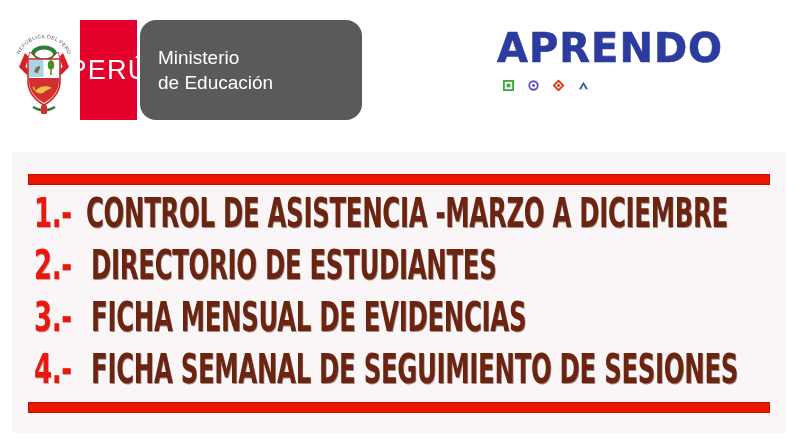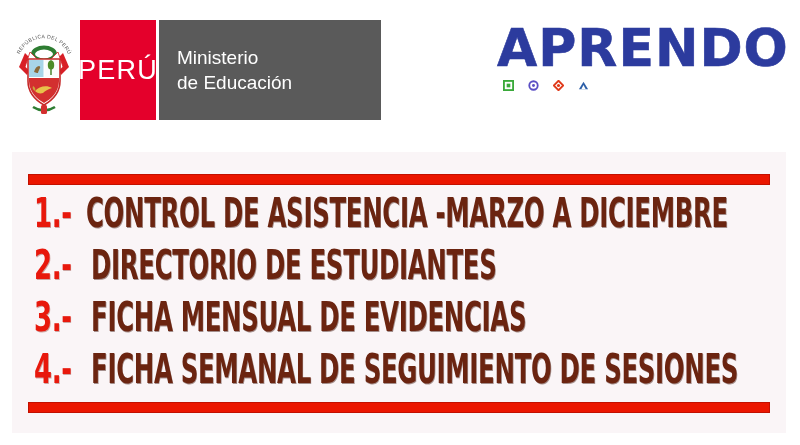--- a/index.html
+++ b/index.html
@@ -34,21 +34,21 @@
   }
   #coat-of-arms-wrap {
     width: 72px;
     height: 100px;
     display: flex;
     align-items: center;
     justify-content: center;
     background: #ffffff;
   }
   #peru-block {
-    width: 76px;
+    width: 57px;
     background: #e4002b;
     display: flex;
     align-items: center;
     justify-content: center;
   }
   #peru-word {
     color: #ffffff;
     font-size: 27px;
     font-weight: 400;
     letter-spacing: 1.2px;
@@ -56,38 +56,39 @@
   }
   #ministerio-block {
     width: 222px;
     margin-left: 3px;
     background: #5a5a5a;
     display: flex;
     flex-direction: column;
     justify-content: center;
     padding-left: 18px;
     box-sizing: border-box;
+    border-radius: 16px;
   }
   .ministerio-line {
     color: #ffffff;
     font-size: 19px;
     font-weight: 400;
     line-height: 25px;
     font-family: "Liberation Sans", sans-serif;
   }
 
   
   #aprendo-logo {
     position: absolute;
     left: 497px; top: 28px;
     width: 215px;
     height: 80px;
   }
   #aprendo-word {
-    font-size: 52px;
+    font-size: 40px;
     font-weight: bold;
     color: #2c3b9e;
     letter-spacing: 1px;
     line-height: 40px;
     font-family: "DejaVu Sans", sans-serif;
     -webkit-text-stroke: 0.6px #2c3b9e;
     text-shadow:
       0 1px 0 rgba(255,255,255,0.35),
       1px 0 0 rgba(255,255,255,0.15);
   }

